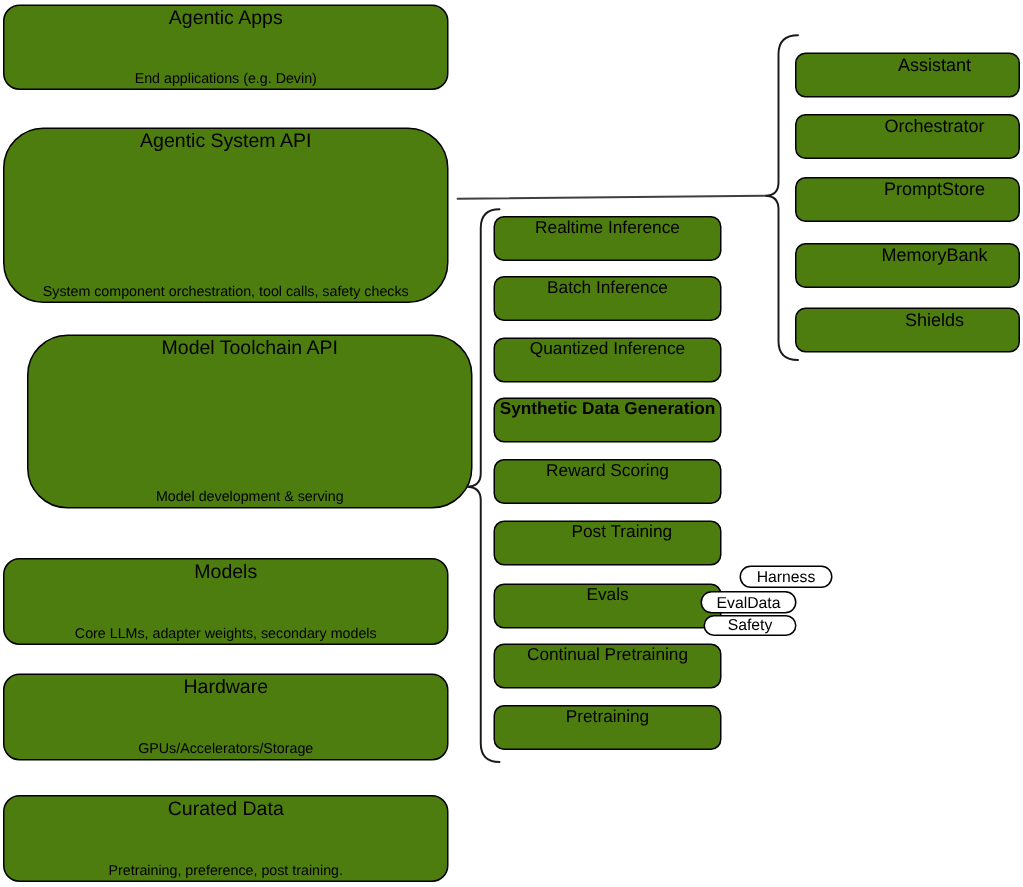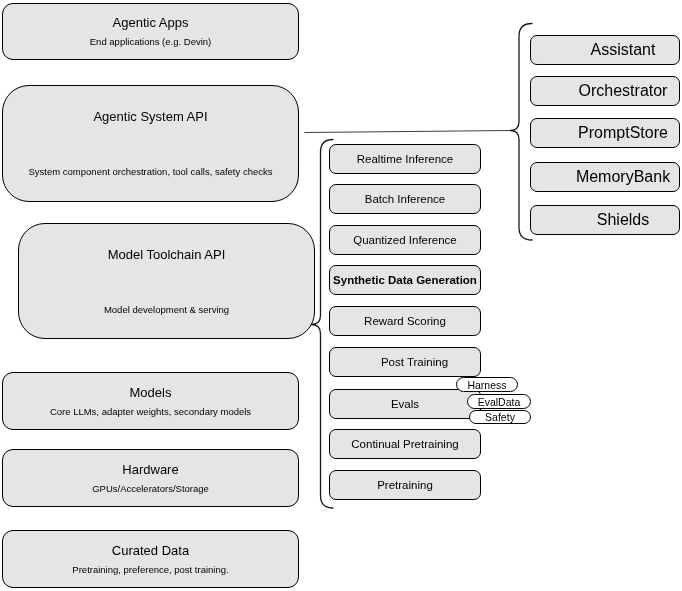--- a/index.html
+++ b/index.html
@@ -12,26 +12,26 @@
     position: relative;
     width: 682px;
     height: 591px;
     background: #ffffff;
     overflow: hidden;
     color: #000000;
   }
   .node {
     position: absolute;
     box-sizing: border-box;
-    background: #e5e5e5;
+    background: #4d7c0f;
     border: 1px solid #000000;
     display: flex;
     flex-direction: column;
     align-items: center;
-    justify-content: center;
+    justify-content: space-between;
     text-align: center;
   }
   
   .big-box { border-radius: 11px; }
   .big-box.tall { border-radius: 27px; gap: 36px; }
   .big-box .title {
     font-size: 13px;
     line-height: 16px;
     white-space: nowrap;
   }
@@ -41,21 +41,21 @@
     margin-top: 5px;
     white-space: nowrap;
   }
   
   .small-box {
     border-radius: 7px;
     font-size: 11.5px;
     line-height: 14px;
     white-space: nowrap;
   }
-  .right-box { font-size: 16px; padding-left: 36px; }
+  .right-box { font-size: 12px; padding-left: 36px; }
   
   .pill {
     position: absolute;
     box-sizing: border-box;
     background: #ffffff;
     border: 1.4px solid #000000;
     border-radius: 999px;
     display: flex;
     align-items: center;
     justify-content: center;
@@ -130,21 +130,21 @@
   <div class="node small-box" style="left:329px; top:389px; width:152px; height:30px;">
     <span>Evals</span>
   </div>
   <div class="node small-box" style="left:329px; top:429px; width:152px; height:30px;">
     <span>Continual Pretraining</span>
   </div>
   <div class="node small-box" style="left:329px; top:470px; width:152px; height:30px;">
     <span>Pretraining</span>
   </div>
 
-  <div class="pill" style="left:456px; top:377px; width:62px; height:15px;">
+  <div class="pill" style="left:493px; top:377px; width:62px; height:15px;">
     <span>Harness</span>
   </div>
   <div class="pill" style="left:467px; top:394px; width:64px; height:15px;">
     <span>EvalData</span>
   </div>
   <div class="pill" style="left:469px; top:410px; width:62px; height:14px;">
     <span>Safety</span>
   </div>
 
   <div class="node small-box right-box" style="left:530px; top:35px; width:150px; height:30px;">

